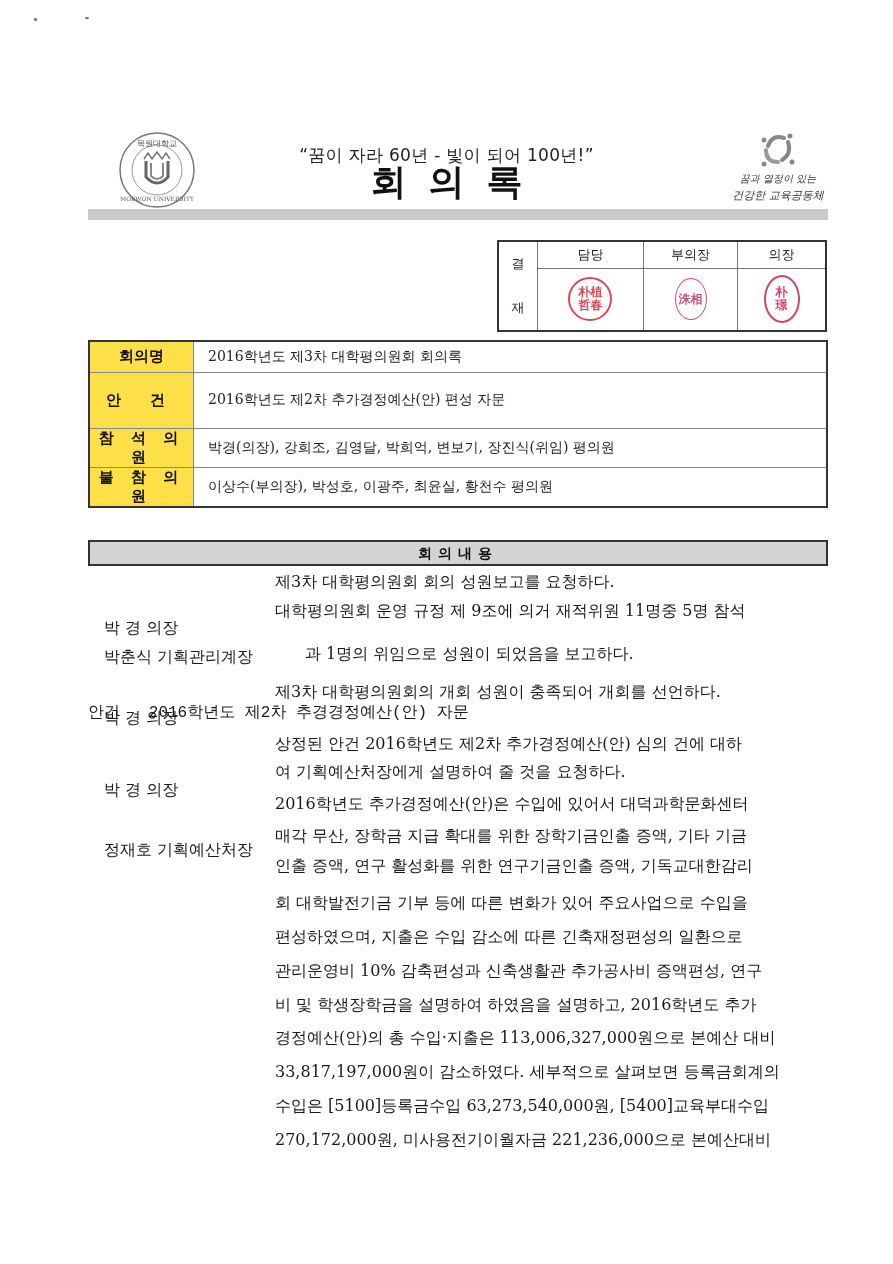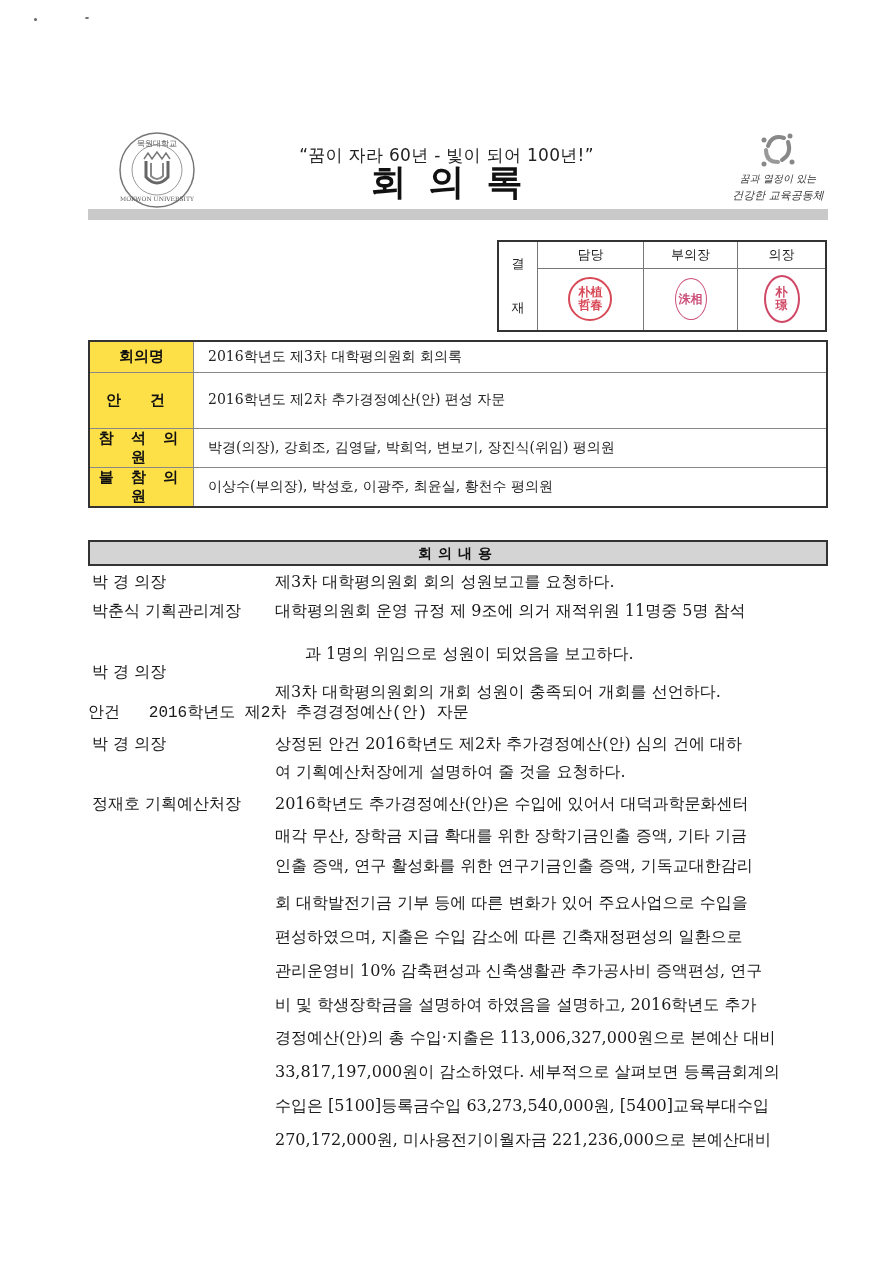--- a/index.html
+++ b/index.html
@@ -39,21 +39,21 @@
     font-family:"DejaVu Sans","Liberation Sans",sans-serif; font-weight:bold; font-size:15px; color:#111; }
   .info .spaced { letter-spacing:12px; padding-left:12px; }
   .info .spaced2 { letter-spacing:6px; padding-left:6px; }
 
   
   .content-bar { position:absolute; left:88px; top:540px; width:736px; height:22px; background:#d4d4d4; border:2px solid #333;
     text-align:center; font-family:"DejaVu Sans","Liberation Sans",sans-serif; font-weight:bold; font-size:14px; line-height:22px; letter-spacing:6px; color:#111; }
 
   
   .line { position:absolute; font-size:16px; color:#1a1a1a; white-space:nowrap; }
-  .spk { left:92px; }
+  .spk { left:104px;margin-top:46px; }
   .txt { left:275px; }
   .agenda { left:88px; font-family:Liberation Mono, monospace; font-size:16px; }
 </style>
 </head>
 <body>
 
 <div class="speck" style="left:34px;top:18px;width:3px;height:3px;"></div>
 <div class="speck" style="left:85px;top:17px;width:4px;height:2px;"></div>
 
 <div class="logo-left">

